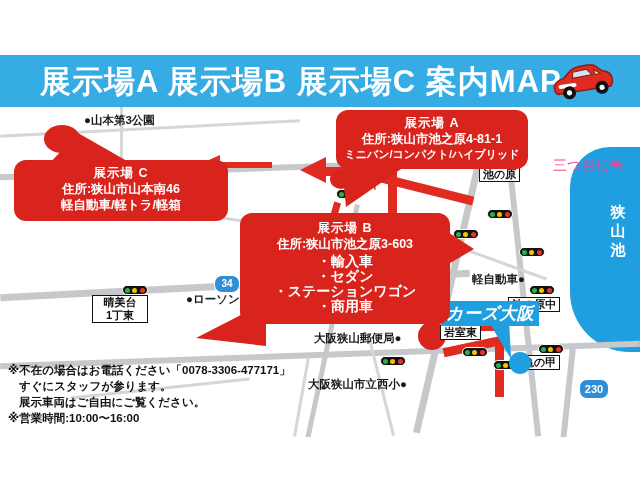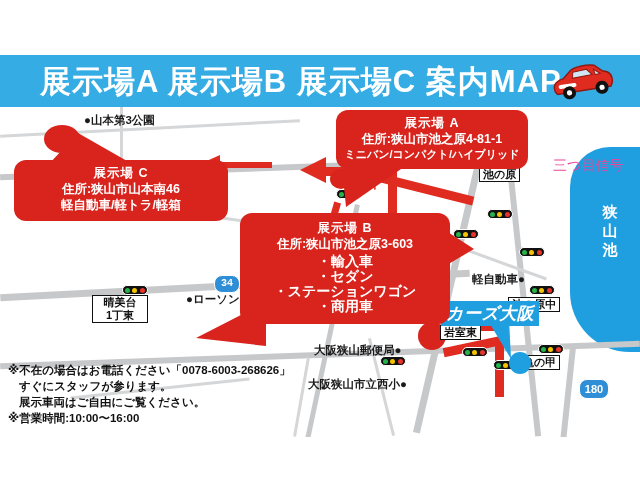--- a/index.html
+++ b/index.html
@@ -11,21 +11,21 @@
   .banner{position:absolute;left:0;top:55px;width:640px;height:52px;background:#35ace4;}
   .banner-title{position:absolute;left:40px;top:61px;width:500px;height:42px;
     color:#ffffff;font-size:31px;font-weight:bold;letter-spacing:1px;line-height:42px;
     white-space:nowrap;}
   .car-ill{position:absolute;left:546px;top:60px;width:72px;height:42px;}
 
   
   .map{position:absolute;left:0;top:107px;width:640px;height:330px;background:#ffffff;overflow:hidden;}
   .lake{position:absolute;right:0;top:40px;width:70px;height:205px;background:#1f9fe0;
     border-radius:40px 0 0 60px;}
-  .lake-label{position:absolute;right:20px;top:95px;width:20px;color:#fff;font-size:15px;
+  .lake-label{position:absolute;right:12px;top:95px;width:20px;color:#fff;font-size:15px;
     font-weight:bold;line-height:19px;text-align:center;}
 
   .road{position:absolute;background:#c6c8ca;}
   .road-thin{position:absolute;background:#d4d6d8;}
 
   
   .lbl{position:absolute;font-size:11.5px;font-weight:bold;color:#1a1a1a;white-space:nowrap;}
   .lbl-box{position:absolute;font-size:11px;font-weight:bold;color:#111;background:#fff;
     border:1.4px solid #111;padding:0px 3px;white-space:nowrap;text-align:center;line-height:13px;}
 
@@ -172,27 +172,27 @@
         <i class="sg"></i>
         <i class="sy"></i>
         <i class="sr"></i>
       </div>
     <div class="signal" style="left:538px;top:237px;">
         <i class="sg"></i>
         <i class="sy"></i>
         <i class="sr"></i>
       </div>
 
-    <div class="shield" style="left:214px;top:168px;font-family:Liberation Mono, monospace;">34</div>
-    <div class="shield" style="left:579px;top:272px;width:28px;height:18px;line-height:18px;font-size:11px;">180</div>
+    <div class="shield" style="left:214px;top:168px;">34</div>
+    <div class="shield" style="left:579px;top:272px;width:28px;height:18px;line-height:18px;font-size:11px;">230</div>
 
     <div class="lbl" style="left:84px;top:6px;">●山本第3公園</div>
     <div class="lbl" style="left:186px;top:185px;">●ローソン</div>
     <div class="lbl" style="left:472px;top:165px;">軽自動車●</div>
-    <div class="lbl" style="left:314px;top:236px;text-align:right;">大阪狭山郵便局●</div>
+    <div class="lbl" style="left:314px;top:224px;text-align:right;">大阪狭山郵便局●</div>
     <div class="lbl" style="left:308px;top:270px;">大阪狭山市立西小●</div>
 
     <div class="lbl-box" style="left:479px;top:60px;">池の原</div>
     <div class="lbl-box" style="left:508px;top:190px;">池の原中</div>
     <div class="lbl-box" style="left:440px;top:218px;">岩室東</div>
     <div class="lbl-box" style="left:519px;top:248px;">亀の甲</div>
     <div class="lbl-box" style="left:92px;top:188px;width:48px;">
       <span>晴美台</span><br>
       <span>1丁東</span>
     </div>
@@ -237,19 +237,19 @@
     <svg class="tail" style="left:440px;top:120px;width:38px;height:46px;">
       <polygon points="0,0 34,22 0,42" fill="#d8241c"></polygon>
     </svg>
     <svg class="tail" style="left:196px;top:195px;width:70px;height:46px;">
       <polygon points="70,0 70,44 0,36" fill="#d8241c"></polygon>
     </svg>
 
   </div>
 
   <div class="notes">
-    <div>※不在の場合はお電話ください「0078-6003-268626」</div>
+    <div>※不在の場合はお電話ください「0078-3306-477171」</div>
     <div class="ind">すぐにスタッフが参ります。</div>
     <div class="ind">展示車両はご自由にご覧ください。</div>
     <div>※営業時間:10:00〜16:00</div>
   </div>
 
 </div>
 
 </body></html>

